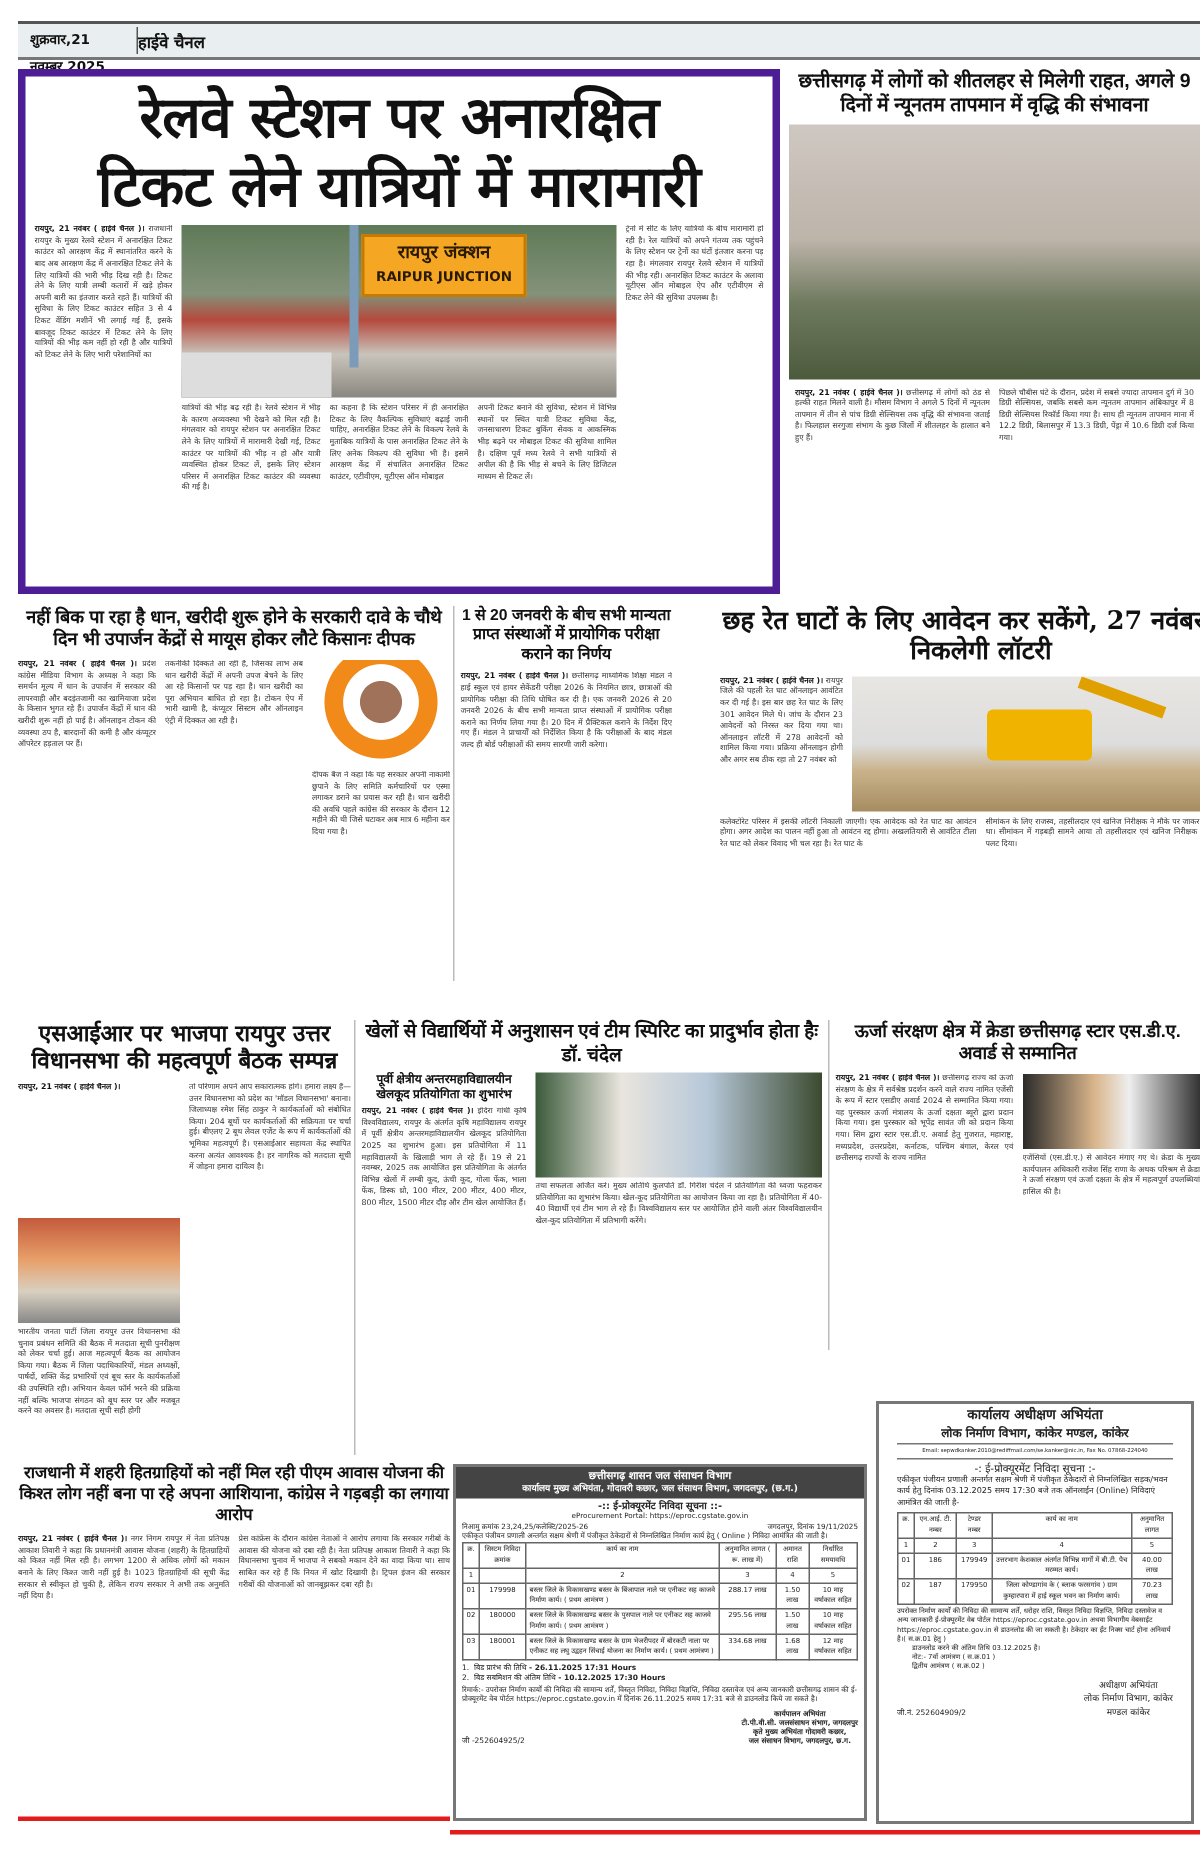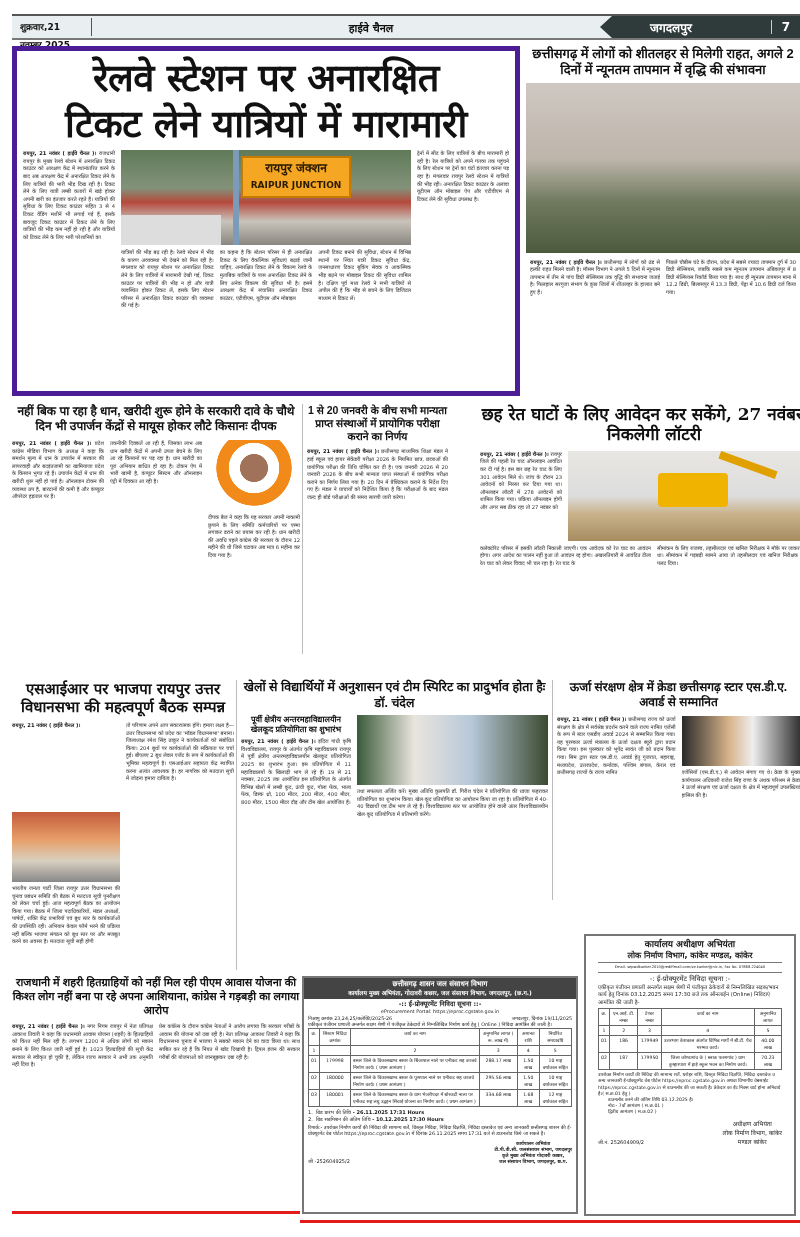--- a/index.html
+++ b/index.html
@@ -1,20 +1,20 @@
 <!DOCTYPE html>
 <html><head>
 <meta charset="utf-8">
 <style>
 *{box-sizing:border-box;margin:0;padding:0}
 body{width:800px;height:1237px;background:#fff;font-family:"DejaVu Sans",sans-serif;color:#111;position:relative;overflow:hidden}
 .abs{position:absolute}
 .masthead{left:12px;top:14px;width:788px;height:26px;background:#e9eff0;border-top:2px solid #555;border-bottom:2px solid #777;display:flex;align-items:center}
 .mh-date{font-size:9px;font-weight:bold;padding:0 8px;border-right:1px solid #555;height:18px;line-height:18px;width:80px}
-.mh-brand{flex:1;text-align:center;font-size:11px;font-weight:bold;padding-right:150px}
+.mh-brand{flex:1;text-align:left;font-size:11px;font-weight:bold;padding-right:150px}
 .mh-city{position:absolute;right:0;top:0;height:22px;width:200px;background:#2f3a3a;color:#fff;font-weight:bold;font-size:12px;display:flex;align-items:center;justify-content:space-between;padding:0 10px 0 50px;clip-path:polygon(6% 0,100% 0,100% 100%,6% 100%,0 50%)}
 .mh-page{border-left:1px solid #ccc;padding-left:10px}
 .box{border:5px solid #4c1d95}
 .head-big{font-family:"DejaVu Serif",serif;font-weight:bold;text-align:center;line-height:1.2}
 .head-cond{font-family:"Liberation Sans",sans-serif;font-weight:bold;text-align:center;line-height:1.25}
 .cols{display:flex;gap:6px}
 .col{flex:1;font-size:5.2px;line-height:7.6px;text-align:justify;color:#333;overflow:hidden}
 .col b{color:#111}
 .photo{background:#889;overflow:hidden;position:relative}
 .redline{height:3px;background:#e21b1b}
@@ -22,54 +22,50 @@
 table.tender td,table.tender th{border:1px solid #666;padding:1px 2px;text-align:center;vertical-align:top;font-weight:normal}
 .tbox{border:2px solid #777;background:#fff;font-size:5px;line-height:7px;color:#222}
 .tband{background:#444;color:#fff;text-align:center;font-weight:bold}
 </style>
 </head>
 <body>
 
 <div class="abs masthead">
   <div class="mh-date">शुक्रवार,21 नवम्बर 2025</div>
   <div class="mh-brand">हाईवे चैनल</div>
-  <div class="mh-city">
-    <span>जगदलपुर</span>
-    <span class="mh-page">7</span>
-  </div>
 </div>
 
 <div class="abs box" style="left:12px;top:46px;width:508px;height:350px;padding:4px 6px">
   <div class="head-big" style="font-size:38px;letter-spacing:-0.5px">
     <div>रेलवे स्टेशन पर अनारक्षित</div>
     <div>टिकट लेने यात्रियों में मारामारी</div>
   </div>
   <div style="display:flex;gap:6px;margin-top:4px;height:212px">
     <div class="col" style="flex:0 0 92px"><b>रायपुर, 21 नवंबर ( हाईवे चैनल )।</b> <span>राजधानी रायपुर के मुख्य रेलवे स्टेशन में अनारक्षित टिकट काउंटर को आरक्षण केंद्र में स्थानांतरित करने के बाद अब आरक्षण केंद्र में अनारक्षित टिकट लेने के लिए यात्रियों की भारी भीड़ दिख रही है। टिकट लेने के लिए यात्री लम्बी कतारों में खड़े होकर अपनी बारी का इंतजार करते रहते हैं। यात्रियों की सुविधा के लिए टिकट काउंटर सहित 3 से 4 टिकट वेंडिंग मशीनें भी लगाई गई हैं, इसके बावजूद टिकट काउंटर में टिकट लेने के लिए यात्रियों की भीड़ कम नहीं हो रही है और यात्रियों को टिकट लेने के लिए भारी परेशानियों का</span></div>
     <div style="flex:1;display:flex;flex-direction:column;gap:4px">
-      <div class="photo" style="height:95px;background:linear-gradient(180deg,#5f7a58 0%,#83927a 40%,#b5493c 55%,#c9c4bb 75%,#8a8780 100%)">
+      <div class="photo" style="height:115px;background:linear-gradient(180deg,#5f7a58 0%,#83927a 40%,#b5493c 55%,#c9c4bb 75%,#8a8780 100%)">
         <div style="position:absolute;left:120px;top:6px;width:110px;height:42px;background:#f5a623;border:2px solid #c77a00;text-align:center;font-weight:bold;color:#2a1a00">
           <div style="font-size:12px;line-height:20px">रायपुर जंक्शन</div>
           <div style="font-size:9px;line-height:14px">RAIPUR JUNCTION</div>
         </div>
         <div style="position:absolute;left:112px;top:0;width:6px;height:95px;background:#7b9bb8"></div>
         <div style="position:absolute;left:0;bottom:0;width:100px;height:30px;background:#ddd"></div>
       </div>
       <div class="cols" style="flex:1">
         <div class="col">यात्रियों की भीड़ बढ़ रही है। रेलवे स्टेशन में भीड़ के कारण अव्यवस्था भी देखने को मिल रही है। मंगलवार को रायपुर स्टेशन पर अनारक्षित टिकट लेने के लिए यात्रियों में मारामारी देखी गई, टिकट काउंटर पर यात्रियों की भीड़ न हो और यात्री व्यवस्थित होकर टिकट लें, इसके लिए स्टेशन परिसर में अनारक्षित टिकट काउंटर की व्यवस्था की गई है।</div>
         <div class="col">का कहना है कि स्टेशन परिसर में ही अनारक्षित टिकट के लिए वैकल्पिक सुविधाएं बढ़ाई जानी चाहिए, अनारक्षित टिकट लेने के विकल्प रेलवे के मुताबिक यात्रियों के पास अनारक्षित टिकट लेने के लिए अनेक विकल्प की सुविधा भी है। इसमें आरक्षण केंद्र में संचालित अनारक्षित टिकट काउंटर, एटीवीएम, यूटीएस ऑन मोबाइल</div>
         <div class="col">अपनी टिकट बनाने की सुविधा, स्टेशन में विभिन्न स्थानों पर स्थित यात्री टिकट सुविधा केंद्र, जनसाधारण टिकट बुकिंग सेवक व आकस्मिक भीड़ बढ़ने पर मोबाइल टिकट की सुविधा शामिल है। दक्षिण पूर्व मध्य रेलवे ने सभी यात्रियों से अपील की है कि भीड़ से बचने के लिए डिजिटल माध्यम से टिकट लें।</div>
       </div>
     </div>
     <div class="col" style="flex:0 0 92px">ट्रेनों में सीट के लिए यात्रियों के बीच मारामारी हो रही है। रेल यात्रियों को अपने गंतव्य तक पहुंचने के लिए स्टेशन पर ट्रेनों का घंटों इंतजार करना पड़ रहा है। मंगलवार रायपुर रेलवे स्टेशन में यात्रियों की भीड़ रही। अनारक्षित टिकट काउंटर के अलावा यूटीएस ऑन मोबाइल ऐप और एटीवीएम से टिकट लेने की सुविधा उपलब्ध है।</div>
   </div>
 </div>
 
 <div class="abs" style="left:526px;top:46px;width:274px;height:350px">
-  <div class="head-cond" style="font-size:13px;padding:0 4px">छत्तीसगढ़ में लोगों को शीतलहर से मिलेगी राहत, अगले 2 दिनों में न्यूनतम तापमान में वृद्धि की संभावना</div>
+  <div class="head-cond" style="font-size:13px;padding:0 4px">छत्तीसगढ़ में लोगों को शीतलहर से मिलेगी राहत, अगले 9 दिनों में न्यूनतम तापमान में वृद्धि की संभावना</div>
   <div class="photo" style="margin-top:4px;height:170px;background:linear-gradient(180deg,#cfc8c2 0%,#bdb4aa 45%,#6f7a5e 70%,#4c5a3c 100%)"></div>
   <div class="cols" style="margin-top:6px;padding:0 4px">
     <div class="col"><b>रायपुर, 21 नवंबर ( हाईवे चैनल )।</b> <span>छत्तीसगढ़ में लोगों को ठंड से हल्की राहत मिलने वाली है। मौसम विभाग ने अगले 5 दिनों में न्यूनतम तापमान में तीन से पांच डिग्री सेल्सियस तक वृद्धि की संभावना जताई है। फिलहाल सरगुजा संभाग के कुछ जिलों में शीतलहर के हालात बने हुए हैं।</span></div>
     <div class="col">पिछले चौबीस घंटे के दौरान, प्रदेश में सबसे ज्यादा तापमान दुर्ग में 30 डिग्री सेल्सियस, जबकि सबसे कम न्यूनतम तापमान अंबिकापुर में 8 डिग्री सेल्सियस रिकॉर्ड किया गया है। साथ ही न्यूनतम तापमान माना में 12.2 डिग्री, बिलासपुर में 13.3 डिग्री, पेंड्रा में 10.6 डिग्री दर्ज किया गया।</div>
   </div>
 </div>
 
 <div class="abs" style="left:12px;top:404px;width:288px;height:250px">
   <div class="head-cond" style="font-size:12px">नहीं बिक पा रहा है धान, खरीदी शुरू होने के सरकारी दावे के चौथे दिन भी उपार्जन केंद्रों से मायूस होकर लौटे किसानः दीपक</div>
   <div class="cols" style="margin-top:6px;height:205px">

